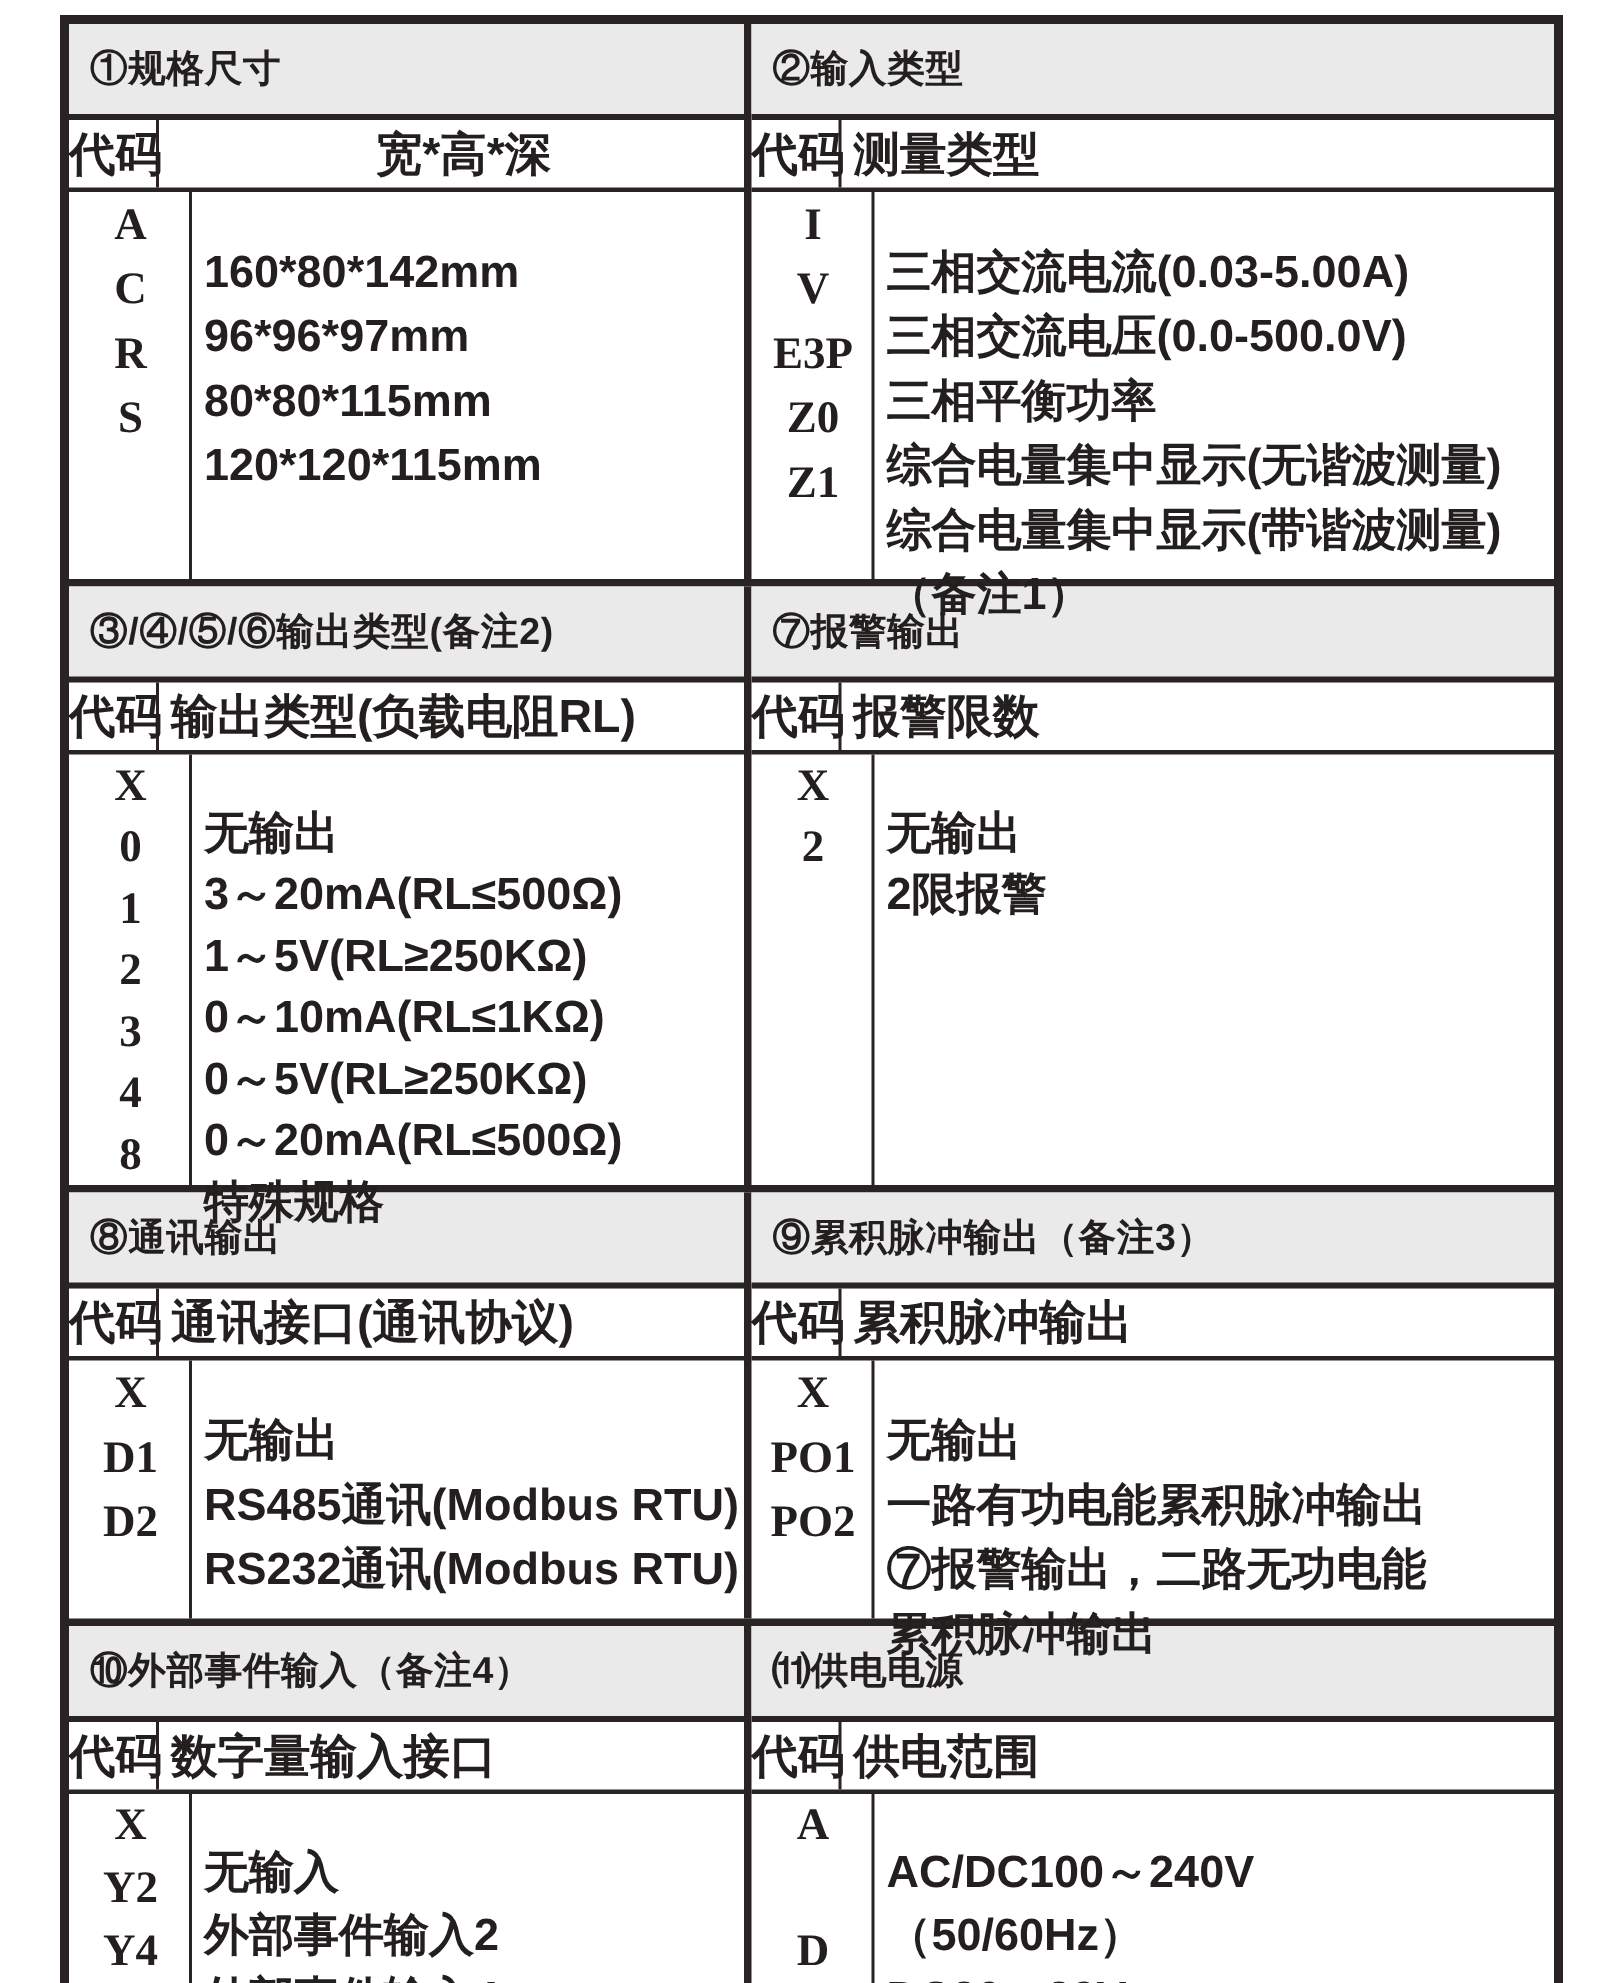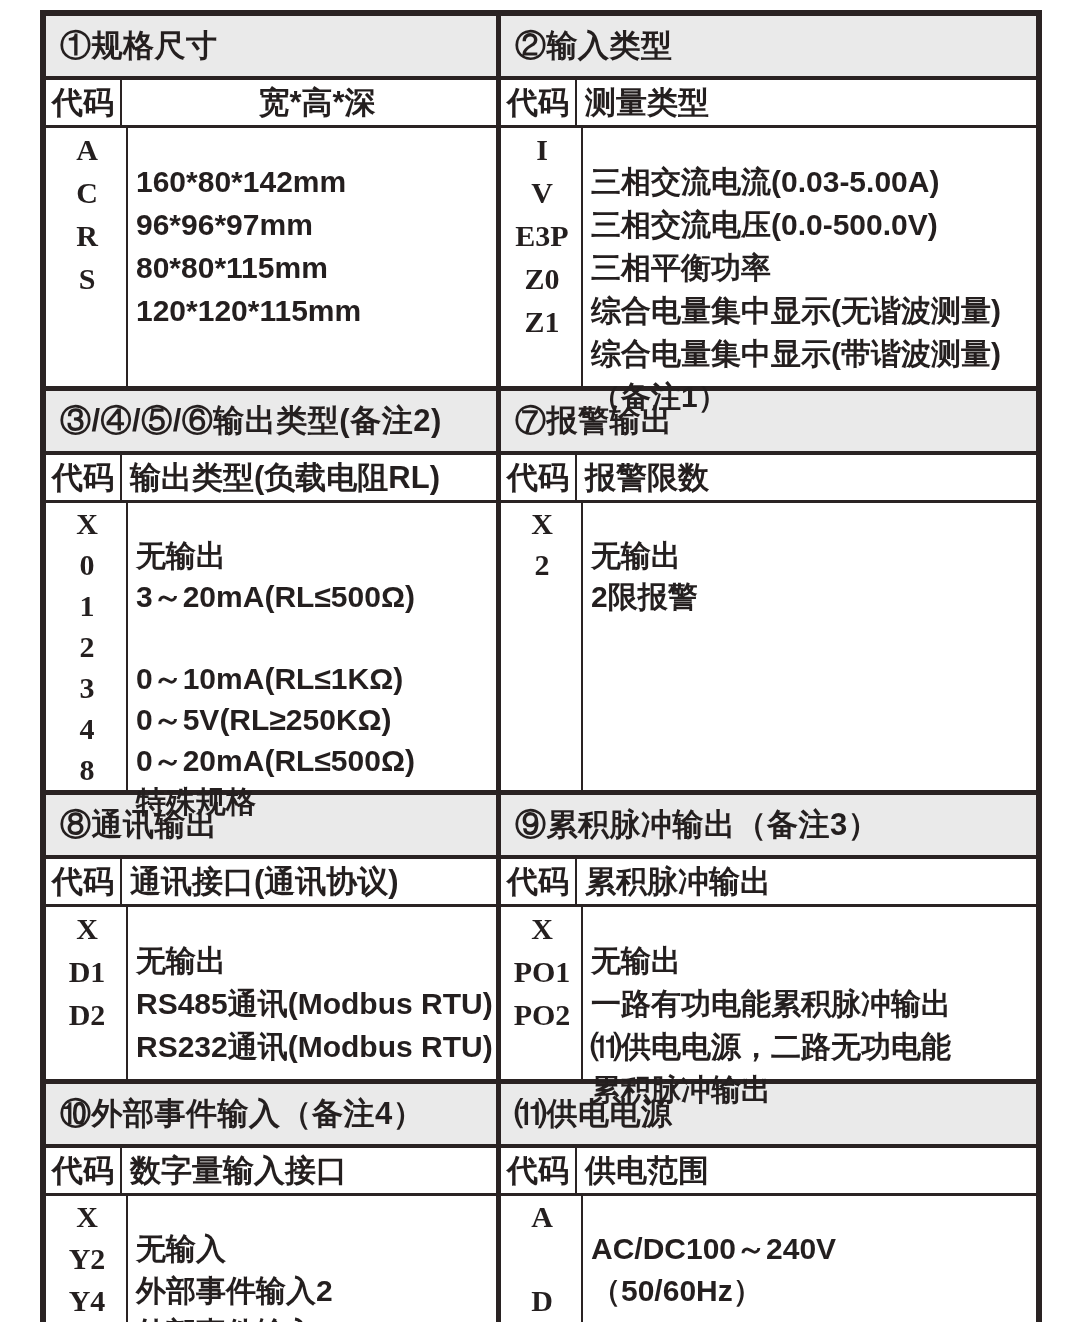--- a/index.html
+++ b/index.html
@@ -20,35 +20,35 @@
   .band { display: flex; }
   .band + .band { border-top: 5px solid #2a2323; }
   .half { box-sizing: border-box; }
   .half.left  { width: 455px; border-right: 5px solid #2a2323; }
   .half.right { flex: 1; }
   .sec-header {
     height: 60px; line-height: 60px;
     background: #eaeaea;
     border-bottom: 4px solid #2a2323;
     font-weight: 700;
-    font-size: 31px;
+    font-size: 25px;
     padding-left: 14px;
     white-space: nowrap;
     letter-spacing: 0.5px;
   }
   .hdr-row {
     display: flex;
     height: 45px; line-height: 45px;
     border-bottom: 3px solid #2a2323;
     font-weight: 700;
     font-size: 31px;
   }
   .hdr-row .code-cell {
     box-sizing: border-box;
-    width: 76px;
+    width: 60px;
     border-right: 2px solid #2a2323;
     text-align: center;
     white-space: nowrap;
   }
   .hdr-row .desc-cell {
     flex: 1;
     padding-left: 8px;
     white-space: nowrap;
   }
   .hdr-row .desc-cell.center { text-align: center; padding-left: 16px; }
@@ -162,20 +162,21 @@
         <div class="row">
           <div class="code">X</div>
           <div class="desc">无输出</div>
         </div>
         <div class="row">
           <div class="code">0</div>
           <div class="desc">3～20mA(RL≤500Ω)</div>
         </div>
         <div class="row">
           <div class="code">1</div>
+          <div class="desc">1～5V(RL≥250KΩ)</div>
         </div>
         <div class="row">
           <div class="code">2</div>
           <div class="desc">0～10mA(RL≤1KΩ)</div>
         </div>
         <div class="row">
           <div class="code">3</div>
           <div class="desc">0～5V(RL≥250KΩ)</div>
         </div>
         <div class="row">
@@ -239,21 +240,21 @@
         <div class="row">
           <div class="code">X</div>
           <div class="desc">无输出</div>
         </div>
         <div class="row">
           <div class="code">PO1</div>
           <div class="desc">一路有功电能累积脉冲输出</div>
         </div>
         <div class="row">
           <div class="code">PO2</div>
-          <div class="desc">⑾供电电源，二路无功电能</div>
+          <div class="desc">⑦报警输出，二路无功电能</div>
         </div>
         <div class="row">
           <div class="code"></div>
           <div class="desc">累积脉冲输出</div>
         </div>
       </div>
     </div>
   </div>
 
   <div class="band b4">

